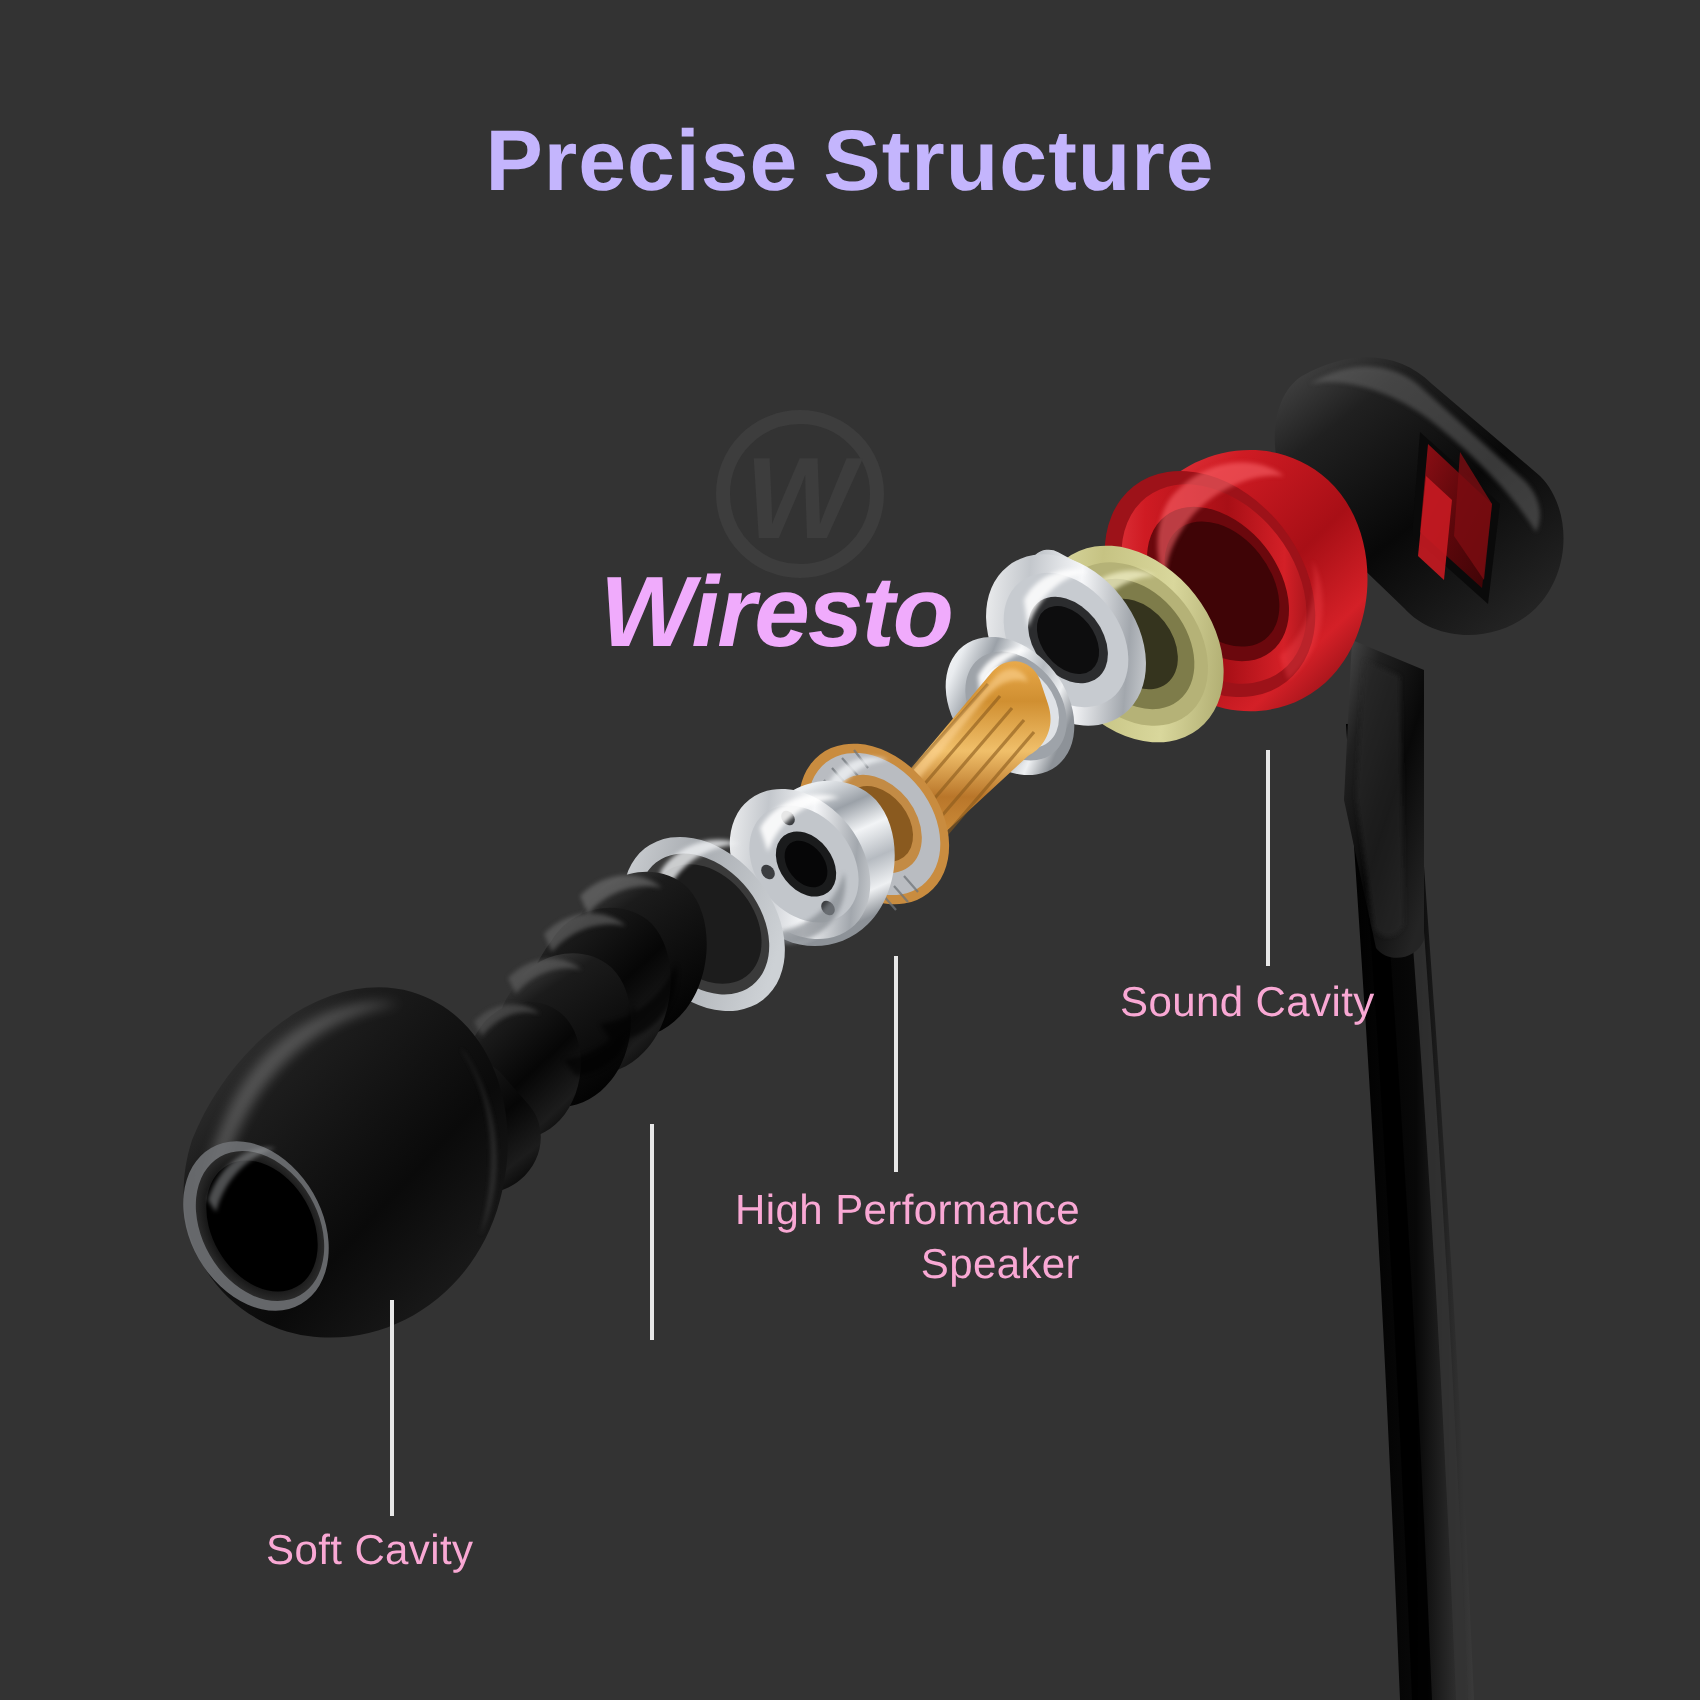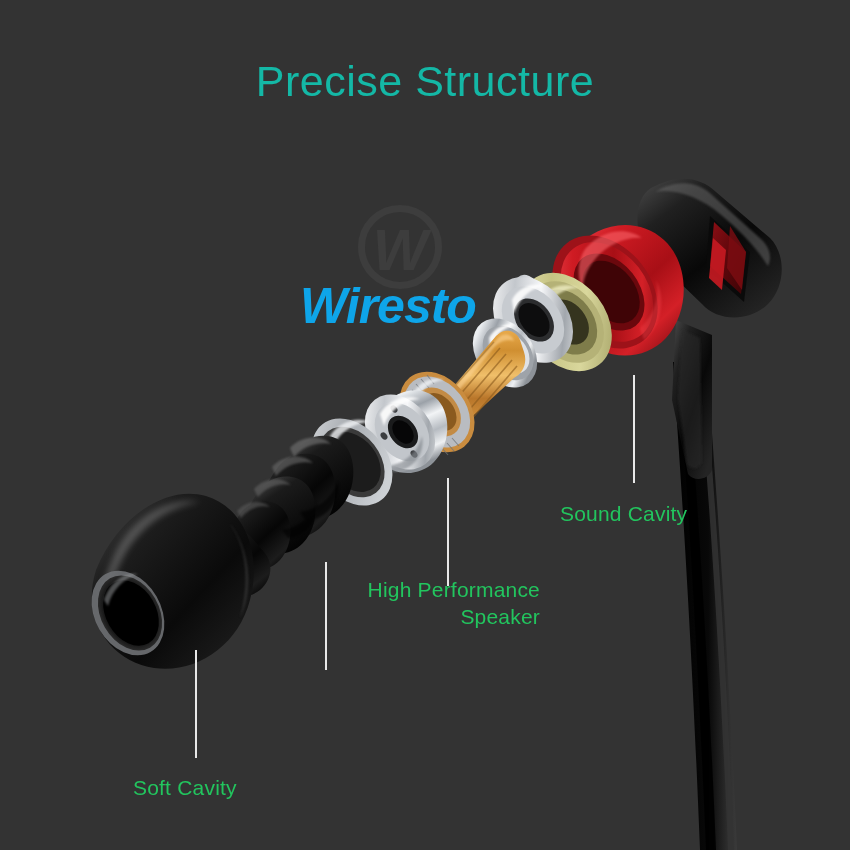--- a/index.html
+++ b/index.html
@@ -18,23 +18,23 @@
     -webkit-font-smoothing: antialiased;
   }
 
   
   #title {
     position: absolute;
     left: 0;
     top: 60px;
     width: 850px;
     text-align: center;
-    color: #14b8a6;
+    color: #c4b5fd;
     font-size: 43px;
-    font-weight: 400;
+    font-weight: 700;
     letter-spacing: 0.5px;
     line-height: 1;
     white-space: nowrap;
   }
 
   
   #watermark {
     position: absolute;
     left: 300px;
     top: 205px;
@@ -65,21 +65,21 @@
     font-style: italic;
     text-align: center;
     line-height: 78px;
     font-family: "Liberation Sans", sans-serif;
   }
   #wm-text {
     position: absolute;
     left: 0px;
     top: 76px;
     width: 250px;
-    color: #0ea5e9;
+    color: #f0abfc;
     font-size: 50px;
     font-weight: 700;
     font-style: italic;
     letter-spacing: -1px;
     text-align: left;
     line-height: 1;
   }
 
   
   #product {
@@ -91,27 +91,26 @@
   }
 
   
   .leader {
     position: absolute;
     width: 2px;
     background: #e8e8e8;
   }
   .label {
     position: absolute;
-    color: #22c55e;
+    color: #f9a8d4;
     font-size: 21px;
     font-weight: 400;
     line-height: 27px;
     white-space: pre-line;
     letter-spacing: 0.2px;
-    margin-top: 12px;
   }
   .label.right-align { text-align: right; }
 </style>
 </head>
 <body>
 
 <div id="stage">
 
   <div id="watermark">
     <div id="wm-circle"></div>
@@ -397,21 +396,21 @@
       <path d="M104,600 C110,582 124,572 138,574 C124,578 112,590 108,606 Z" fill="#9a9c9f" opacity="0.5" filter="url(#soft)"></path>
     </g>
   </svg>
 
   <div id="title">Precise Structure</div>
 
   <div class="leader" style="left:633px; top:375px; height:108px;"></div>
   <div class="label" style="left:560px; top:488px;">Sound Cavity</div>
 
   <div class="leader" style="left:447px; top:478px; height:108px;"></div>
-  <div class="label right-align" style="left:352px; top:564px; width:188px;text-align:right;">High Performance
+  <div class="label right-align" style="left:352px; top:592px; width:188px;text-align:right;">High Performance
 Speaker</div>
 
   <div class="leader" style="left:325px; top:562px; height:108px;"></div>
 
   <div class="leader" style="left:195px; top:650px; height:108px;"></div>
   <div class="label" style="left:133px; top:762px;">Soft Cavity</div>
 
 </div>
 
 </body></html>

